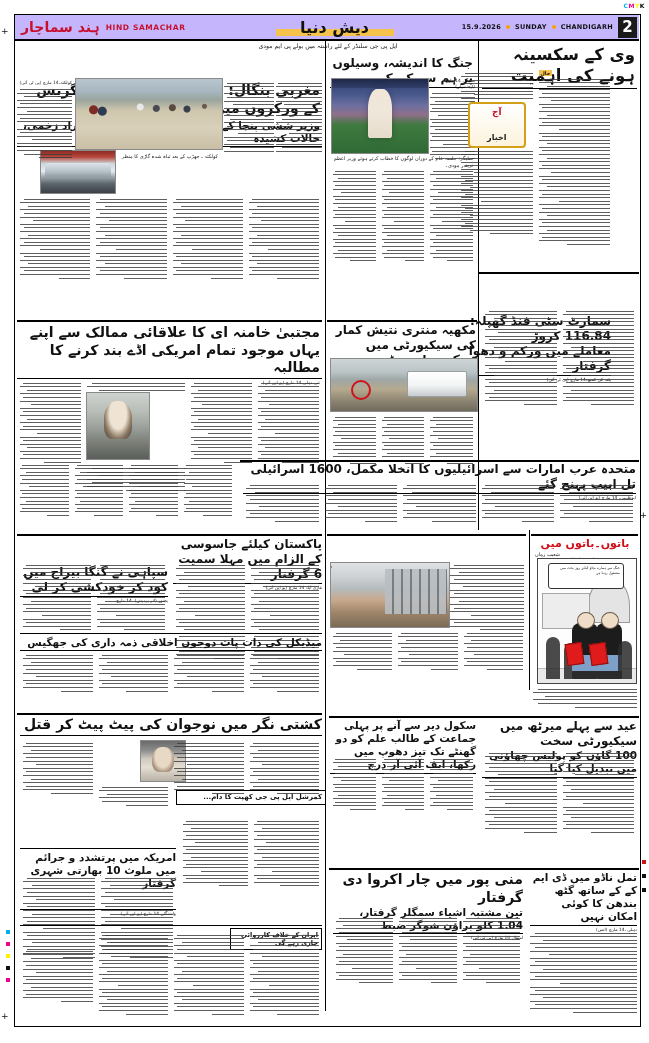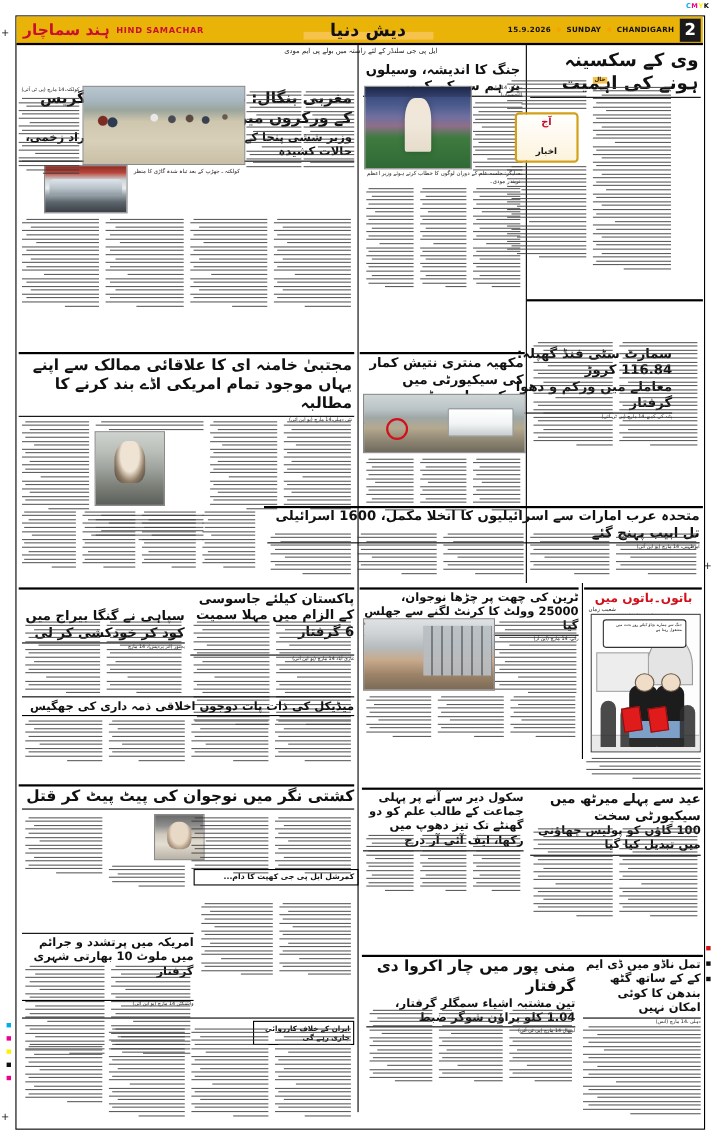--- a/index.html
+++ b/index.html
@@ -21,21 +21,21 @@
   .cmyk span:nth-child(3){color:#fff200;}
   .cmyk span:nth-child(4){color:#000;}
 
   
   .frame{position:absolute;left:14px;top:14px;right:8px;bottom:16px;
          border:1px solid #000;box-sizing:border-box;}
 
   
   .masthead{position:absolute;left:15px;top:15px;width:624px;height:26px;
             border-bottom:2px solid #000;box-sizing:border-box;
-            display:flex;align-items:center;background:#eab308;}
+            display:flex;align-items:center;background:#c4b5fd;}
   .mast-left{width:195px;display:flex;align-items:center;gap:6px;
              padding-left:6px;box-sizing:border-box;}
   .mast-ur{color:#c8102e;font-size:14px;font-weight:bold;direction:rtl;
            font-family:"DejaVu Sans",sans-serif;letter-spacing:-.5px;}
   .mast-en{color:#c8102e;font-size:7.5px;font-weight:bold;letter-spacing:.6px;}
   .mast-center{flex:1;text-align:center;position:relative;}
   .mast-center .deshduniya{display:inline-block;font-size:16px;font-weight:bold;
             color:#111;direction:rtl;padding:0 8px;position:relative;z-index:2;}
   .mast-center .hl{position:absolute;left:50%;transform:translateX(-50%);
             bottom:1px;width:118px;height:7px;background:#f5c24b;z-index:1;}
@@ -963,21 +963,21 @@
         <div class="ln w88"></div>
         <div class="ln w100"></div>
       <div class="ln w95"></div>
         <div class="ln w100"></div>
         <div class="ln w45"></div>
     </div>
   </div>
 
   <div style="position:absolute;left:17px;top:534px;width:305px;border-top:2px solid #000;"></div>
   <div style="position:absolute;left:173px;top:537px;width:149px;">
-    <div class="hd hd-md" style="border-bottom:1px solid #000;padding-bottom:13px;">
+    <div class="hd hd-md" style="border-bottom:1px solid #000;padding-bottom:1px;">
       <span>پاکستان کیلئے جاسوسی کے الزام میں مہلا سمیت 6 گرفتار</span>
     </div>
     <div class="urdu xtiny" style="padding-top:1px;">غازی آباد 14 مارچ (یو این آئی)</div>
   </div>
   <div style="position:absolute;left:173px;top:562px;width:149px;" class="colwrap">
     <div class="col lines" style="width:50%">
       <div class="ln w95"></div>
         <div class="ln w100"></div>
         <div class="ln w88"></div>
         <div class="ln w100"></div>
@@ -1029,21 +1029,21 @@
       <div class="ln w95"></div>
         <div class="ln w100"></div>
         <div class="ln w88"></div>
         <div class="ln w100"></div>
       <div class="ln w95"></div>
         <div class="ln w100"></div>
         <div class="ln w45"></div>
     </div>
   </div>
 
-  <div style="position:absolute;left:20px;top:553px;width:148px;">
+  <div style="position:absolute;left:20px;top:565px;width:148px;">
     <div class="hd hd-md" style="border-bottom:1px solid #000;padding-bottom:1px;">سپاہی نے گنگا بیراج میں کود کر خودکشی کر لی</div>
     <div class="urdu xtiny" style="padding-top:1px;">بجنور (اتر پردیش)، 14 مارچ</div>
   </div>
   <div style="position:absolute;left:20px;top:562px;width:148px;" class="colwrap">
     <div class="col lines" style="width:50%">
       <div class="ln w95"></div>
         <div class="ln w100"></div>
         <div class="ln w88"></div>
         <div class="ln w100"></div>
       <div class="ln w95"></div>
@@ -1138,24 +1138,20 @@
         <div class="ln w100"></div>
         <div class="ln w82"></div>
         <div class="ln w100"></div>
       <div class="ln w95"></div>
         <div class="ln w100"></div>
         <div class="ln w45"></div>
     </div>
   </div>
 
   <div style="position:absolute;left:327px;top:534px;width:199px;border-top:2px solid #000;"></div>
-  <div style="position:absolute;left:330px;top:537px;width:196px;">
-    <div class="hd hd-sm" style="border-bottom:1px solid #000;padding-bottom:1px;">ٹرین کی چھت پر چڑھا نوجوان، 25000 وولٹ کا کرنٹ لگنے سے جھلس گیا</div>
-    <div class="urdu xtiny" style="padding-top:1px;">رائے، 14 مارچ (این آر)</div>
-  </div>
   <div class="photo ph-train" style="position:absolute;left:330px;top:562px;width:118px;height:64px;"></div>
   <div style="position:absolute;left:450px;top:562px;width:74px;" class="lines">
     <div class="ln w95"></div>
       <div class="ln w100"></div>
       <div class="ln w88"></div>
       <div class="ln w100"></div>
     <div class="ln w95"></div>
       <div class="ln w100"></div>
       <div class="ln w82"></div>
       <div class="ln w100"></div>

